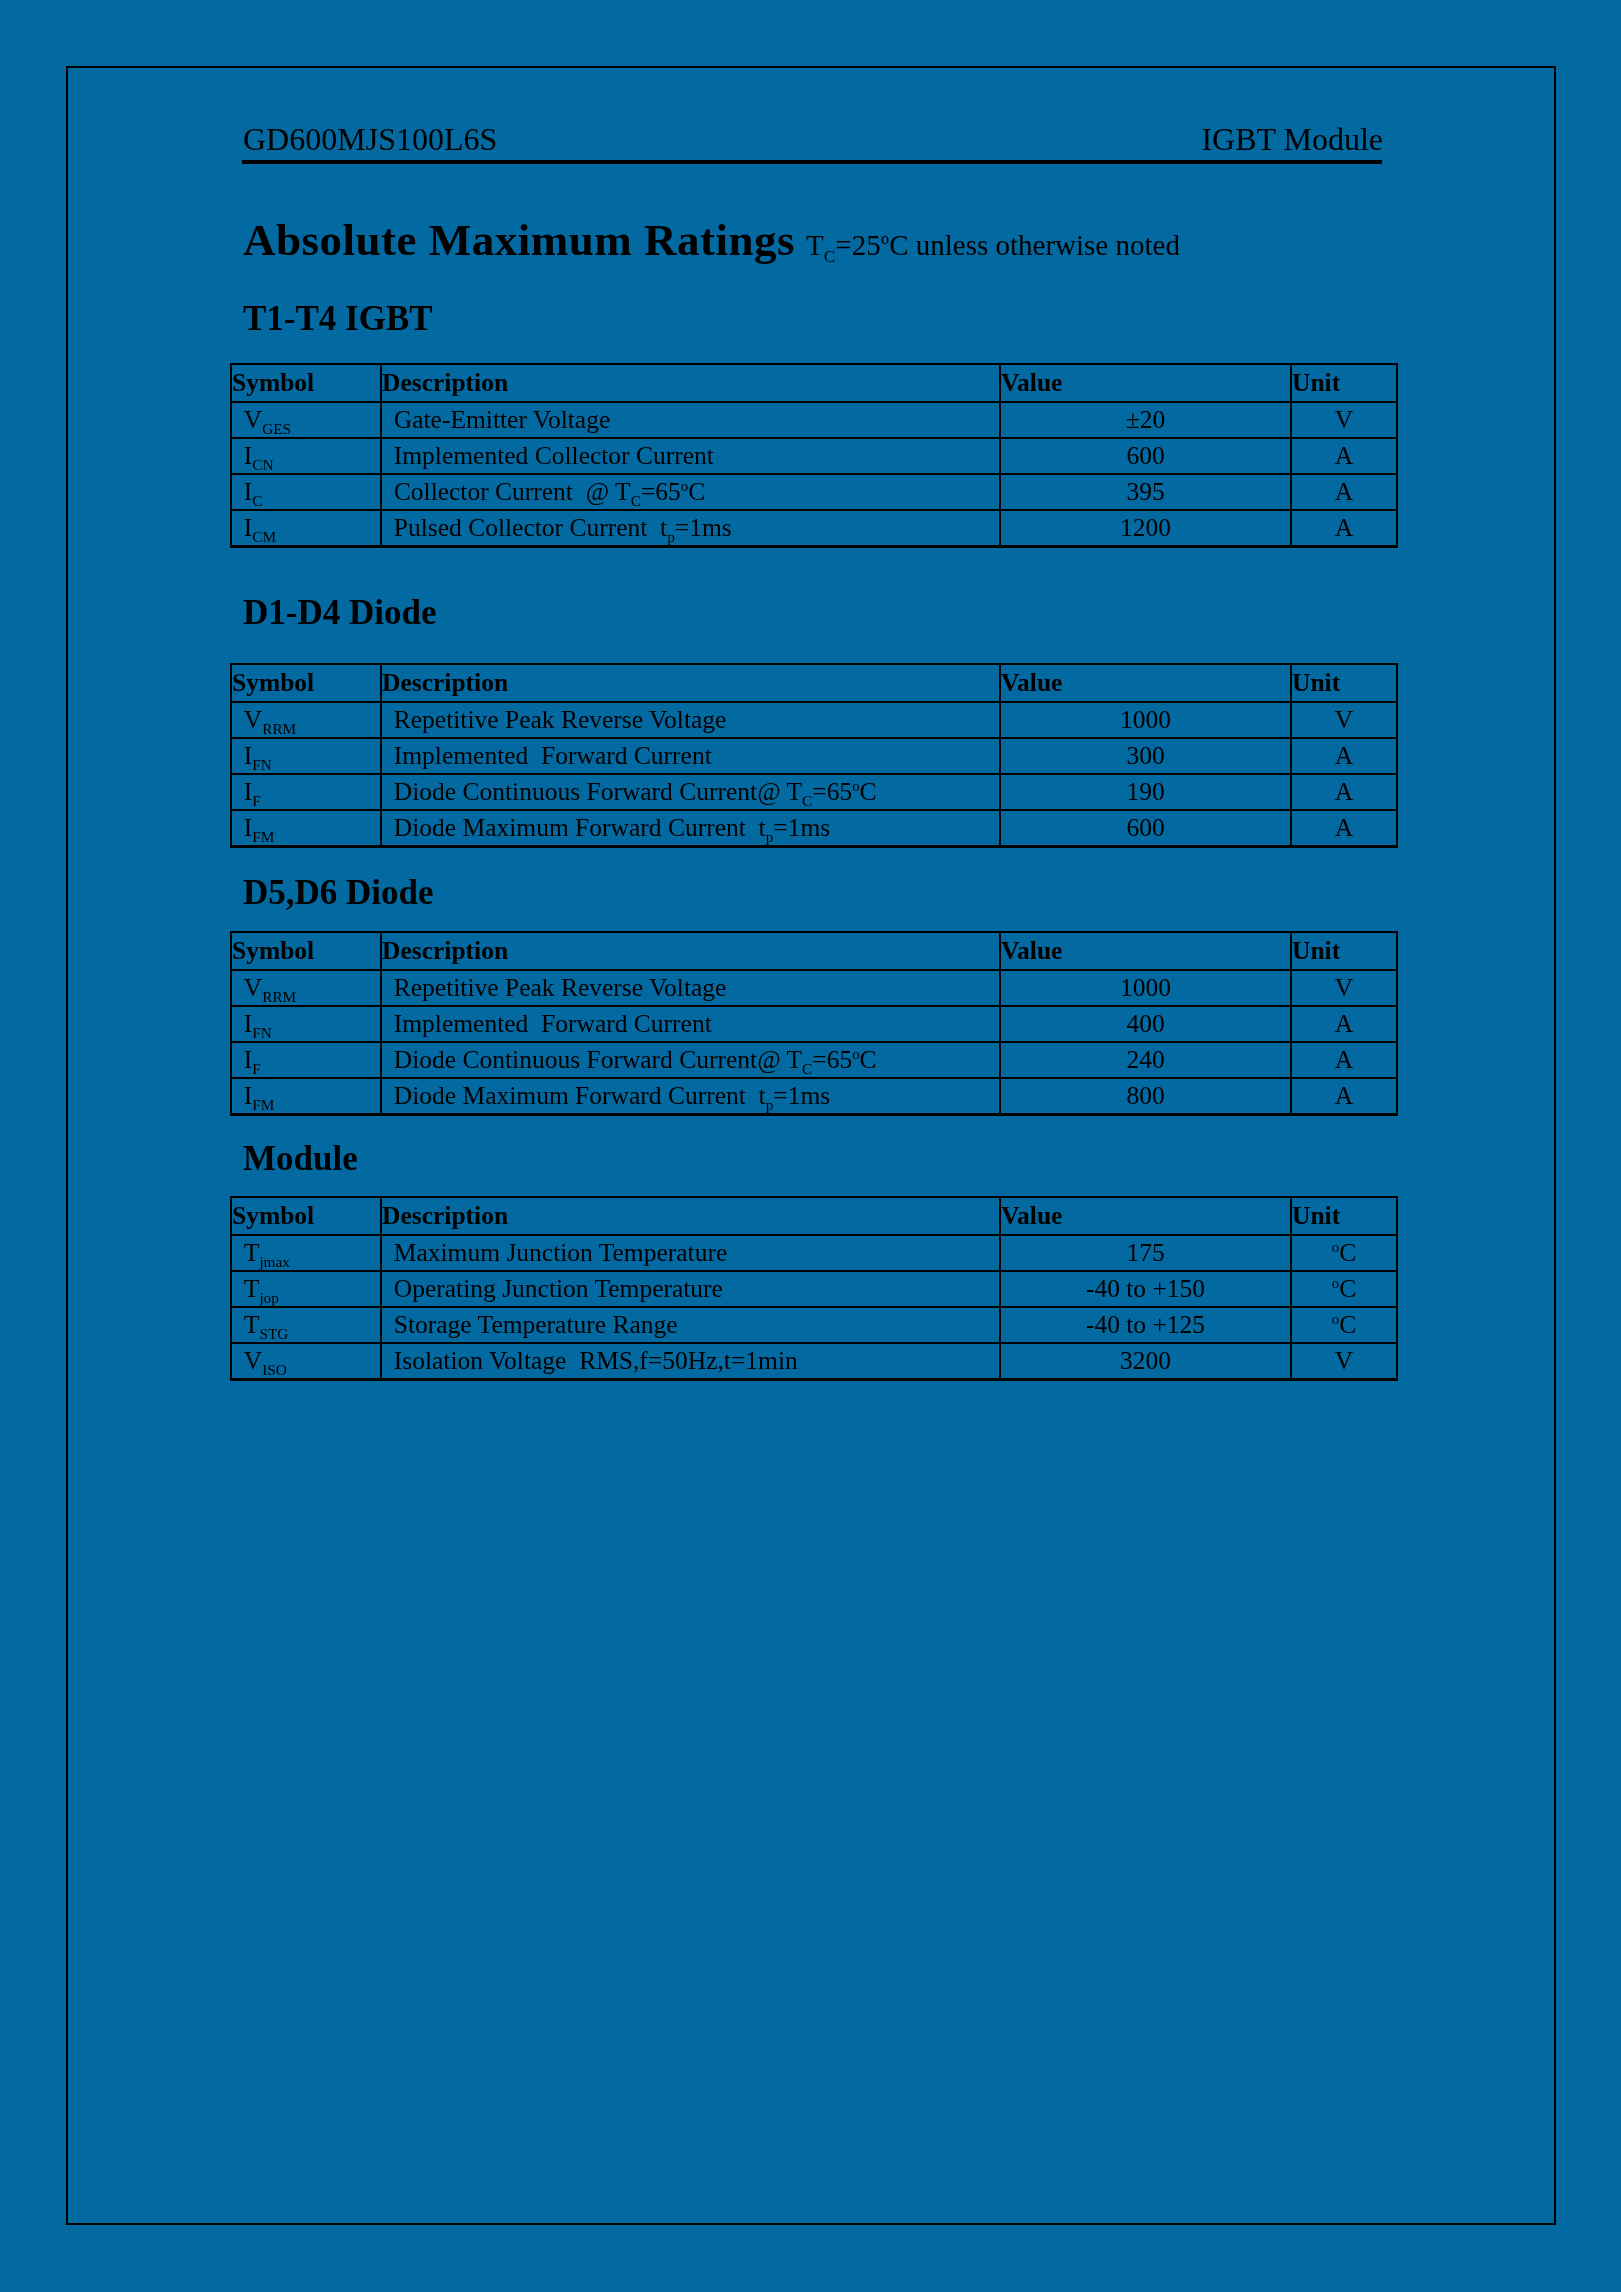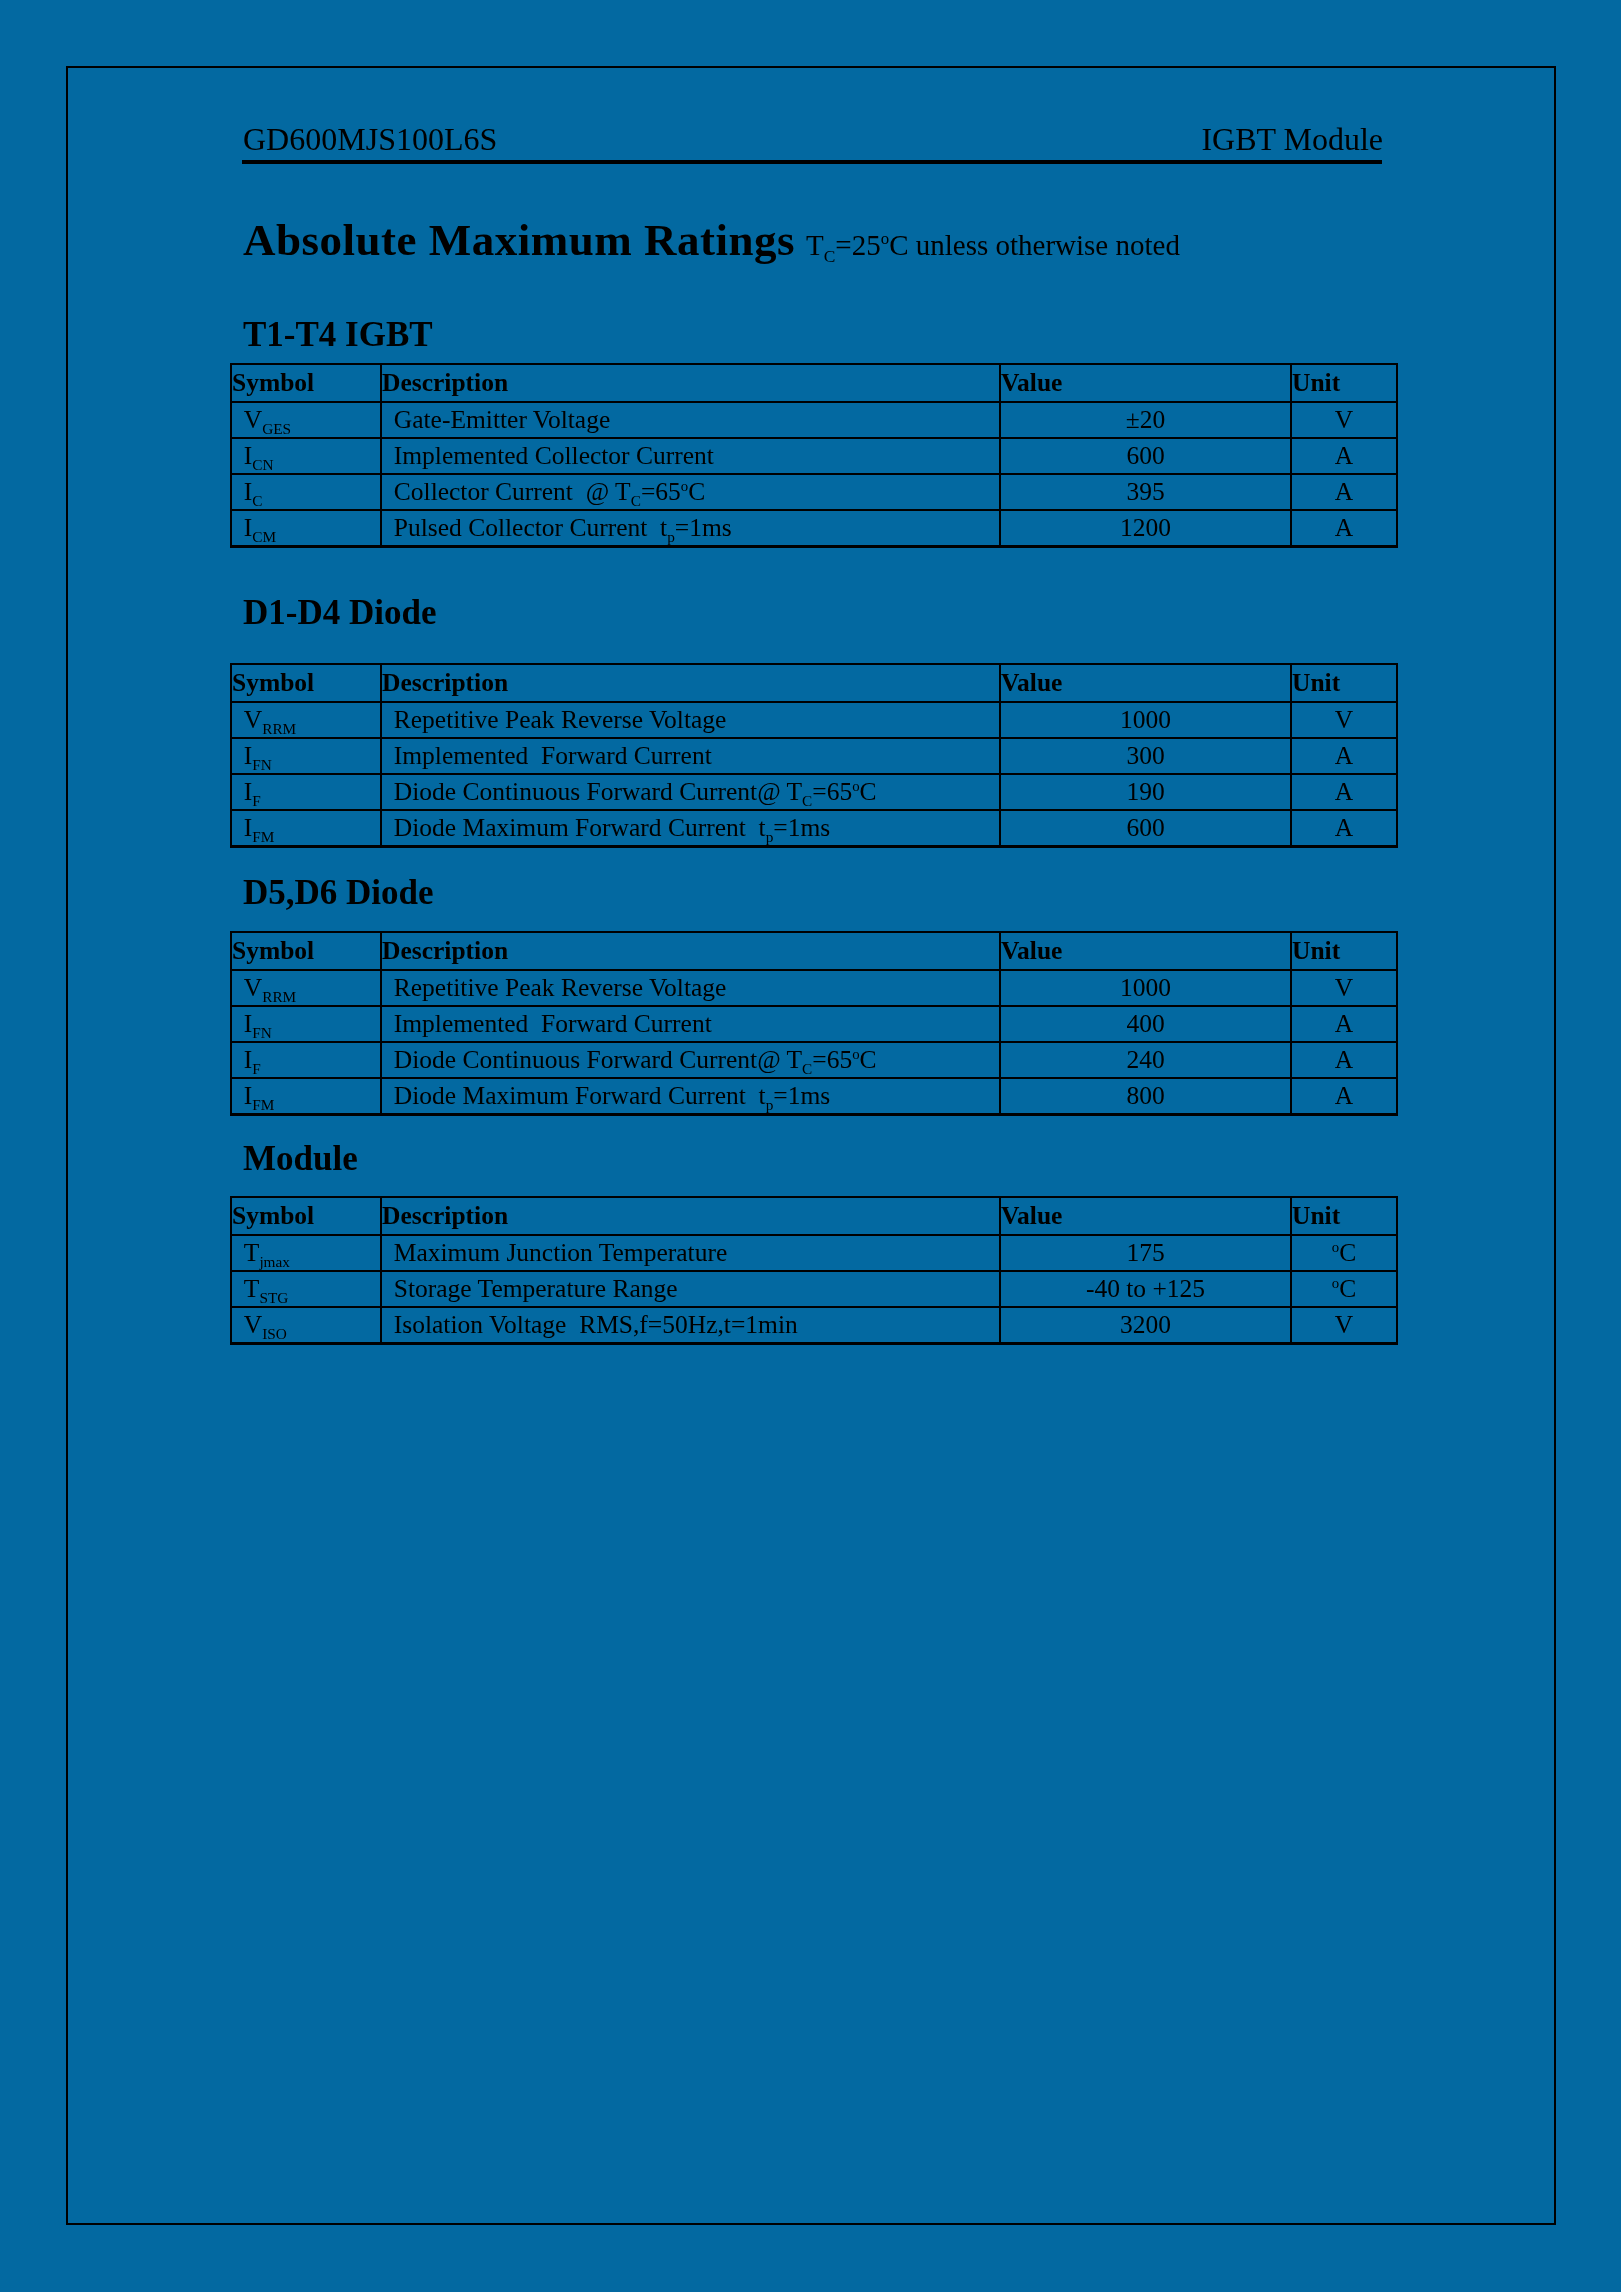--- a/index.html
+++ b/index.html
@@ -22,21 +22,21 @@
   }
   .title-row {
     position:absolute; left:243px; top:214px; width:1274px;
     display:flex; align-items:baseline;
   }
   .title-main { font-size:45px; font-weight:bold; letter-spacing:0.5px; }
   .title-note { font-size:29px; margin-left:11px; white-space:pre-wrap; }
   .section-heading {
     position:absolute; left:243px; font-size:35px; font-weight:bold; line-height:1.1;
   }
-  #h-sec0 { top:316px; }
+  #h-sec0 { top:300px; }
   #h-sec1 { top:594px; }
   #h-sec2 { top:874px; }
   #h-sec3 { top:1140px; }
   table.ratings {
     position:absolute; left:230px; width:1166px;
     border-collapse:collapse; table-layout:fixed;
     font-size:25.5px;
     border-top:2.9px solid #000; border-bottom:3.9px solid #000;
   }
   #tbl0 { top:363px; }
@@ -228,20 +228,26 @@
       </tr>
     </thead>
     <tbody>
         <tr>
           <td class="sym">T<sub>jmax</sub></td>
           <td class="desc">Maximum Junction Temperature</td>
           <td class="val">175</td>
           <td class="unit"><sup>o</sup>C</td>
         </tr>
         <tr>
+          <td class="sym">T<sub>jop</sub></td>
+          <td class="desc">Operating Junction Temperature</td>
+          <td class="val">-40 to +150</td>
+          <td class="unit"><sup>o</sup>C</td>
+        </tr>
+        <tr>
           <td class="sym">T<sub>STG</sub></td>
           <td class="desc">Storage Temperature Range</td>
           <td class="val">-40 to +125</td>
           <td class="unit"><sup>o</sup>C</td>
         </tr>
         <tr>
           <td class="sym">V<sub>ISO</sub></td>
           <td class="desc">Isolation Voltage  RMS,f=50Hz,t=1min</td>
           <td class="val">3200</td>
           <td class="unit">V</td>

